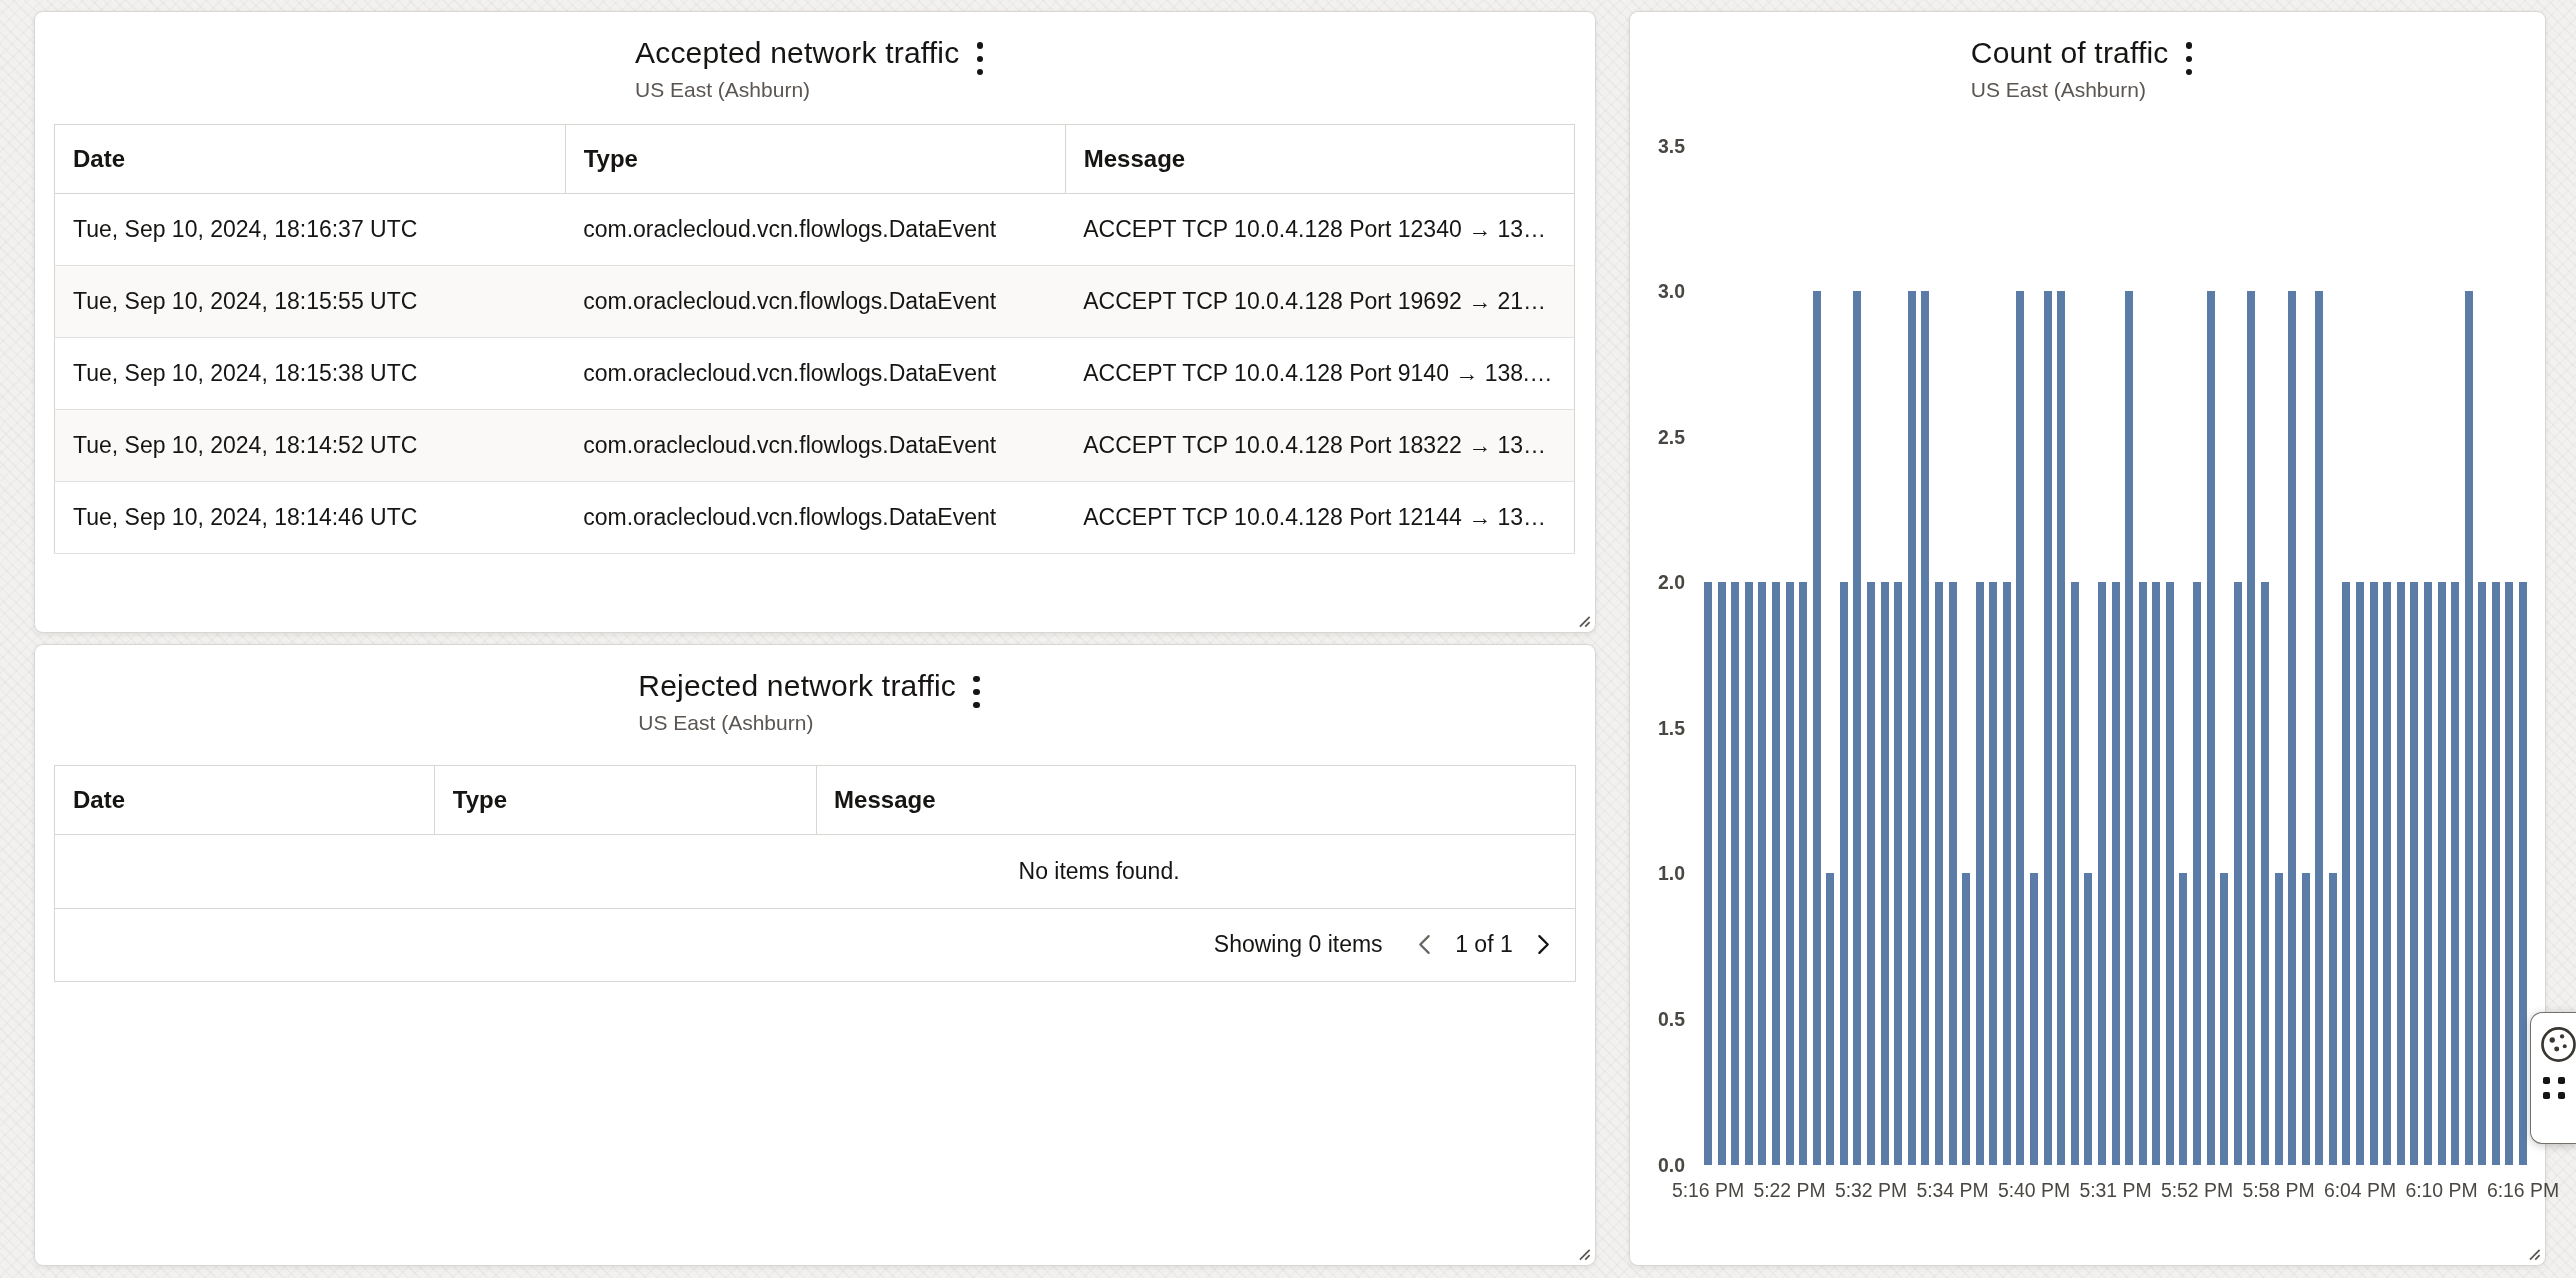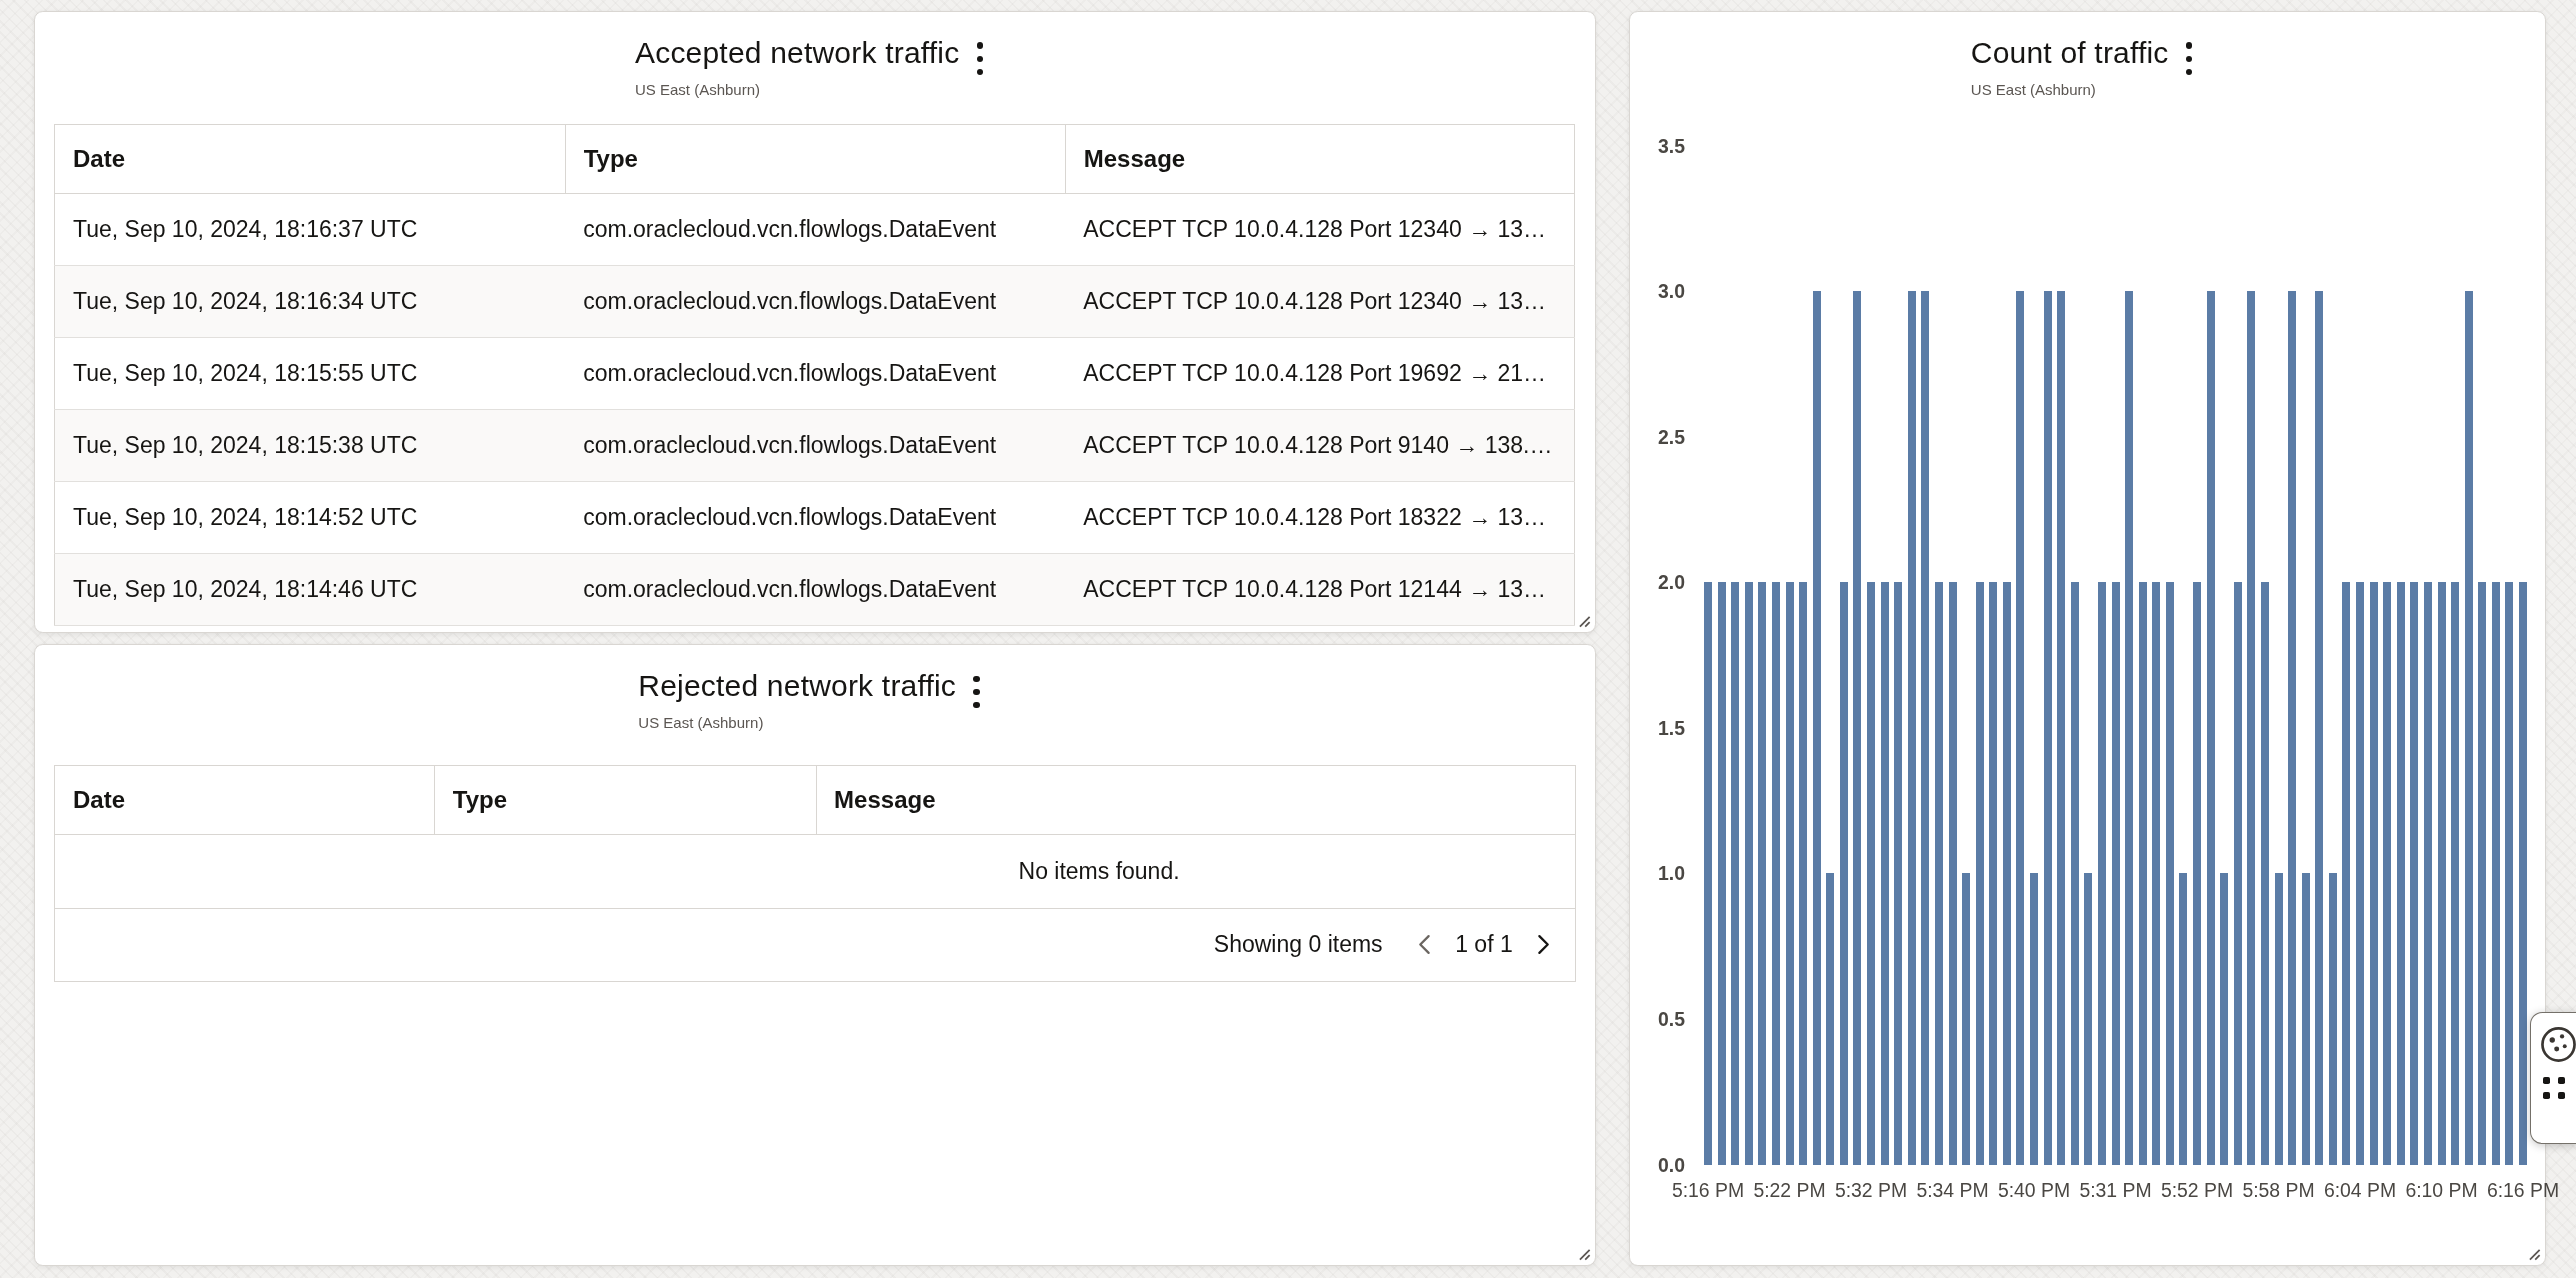--- a/index.html
+++ b/index.html
@@ -24,21 +24,21 @@
   }
   .panel-accepted { left: 34px;  top: 10.6px;  width: 1562px; height: 622px; }
   .panel-rejected { left: 34px;  top: 644px; width: 1562px; height: 622px; }
   .panel-chart    { left: 1629px; top: 10.6px; width: 917px; height: 1255px; }
 
   .panel-head {
     display: flex; justify-content: center; align-items: flex-start;
     padding: 23px 14px 10.6px 19.4px;
   }
   .p-title { font-size: 30px; font-weight: 400; letter-spacing: 0.2px; line-height: 35px; }
-  .p-sub   { font-size: 15px; color: #5b5652; margin-top: 7px; line-height: 25px; }
+  .p-sub   { font-size: 21px; color: #5b5652; margin-top: 7px; line-height: 25px; }
 
   .kebab {
     background: none; border: none; cursor: pointer;
     width: 41px; height: 48px; border-radius: 5.3px;
     display: flex; flex-direction: column; align-items: center; justify-content: center; gap: 7px;
   }
   .kebab .dot { width: 6.2px; height: 6.2px; border-radius: 50%; background: #161513; }
 
   
   .data-table {
@@ -127,25 +127,20 @@
     <thead>
       <tr>
         <th>Date</th>
         <th>Type</th>
         <th>Message</th>
       </tr>
     </thead>
     <tbody>
       <tr>
         <td>Tue, Sep 10, 2024, 18:16:37 UTC</td>
-        <td>com.oraclecloud.vcn.flowlogs.DataEvent</td>
-        <td>ACCEPT TCP 10.0.4.128 Port 12340 → 138.…</td>
-      </tr>
-      <tr>
-        <td>Tue, Sep 10, 2024, 18:16:34 UTC</td>
         <td>com.oraclecloud.vcn.flowlogs.DataEvent</td>
         <td>ACCEPT TCP 10.0.4.128 Port 12340 → 138.…</td>
       </tr>
       <tr>
         <td>Tue, Sep 10, 2024, 18:15:55 UTC</td>
         <td>com.oraclecloud.vcn.flowlogs.DataEvent</td>
         <td>ACCEPT TCP 10.0.4.128 Port 19692 → 215.…</td>
       </tr>
       <tr>
         <td>Tue, Sep 10, 2024, 18:15:38 UTC</td>

